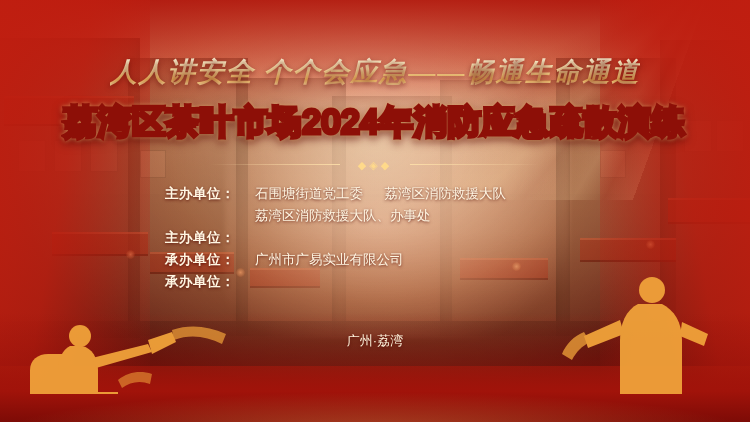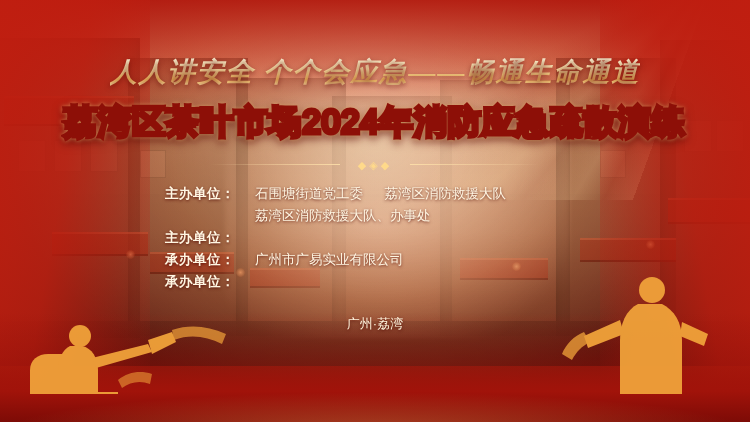--- a/index.html
+++ b/index.html
@@ -249,21 +249,21 @@
     width: 82px;
     text-align: left;
     flex: 0 0 82px;
     letter-spacing: 0.5px;
   }
   .org-row .v { white-space: nowrap; }
   .org-row .v .sep { display: inline-block; width: 14px; }
   .org-row.cont .k { visibility: hidden; }
 
   .place-block {
-    margin-top: 20px;
+    margin-top: 37px;
     text-align: center;
     color: #fff4dd;
     font-size: 13px;
     line-height: 21px;
     text-shadow: 0 1px 3px rgba(80,8,4,0.8);
   }
 
   
   .lantern {
     position: absolute;

